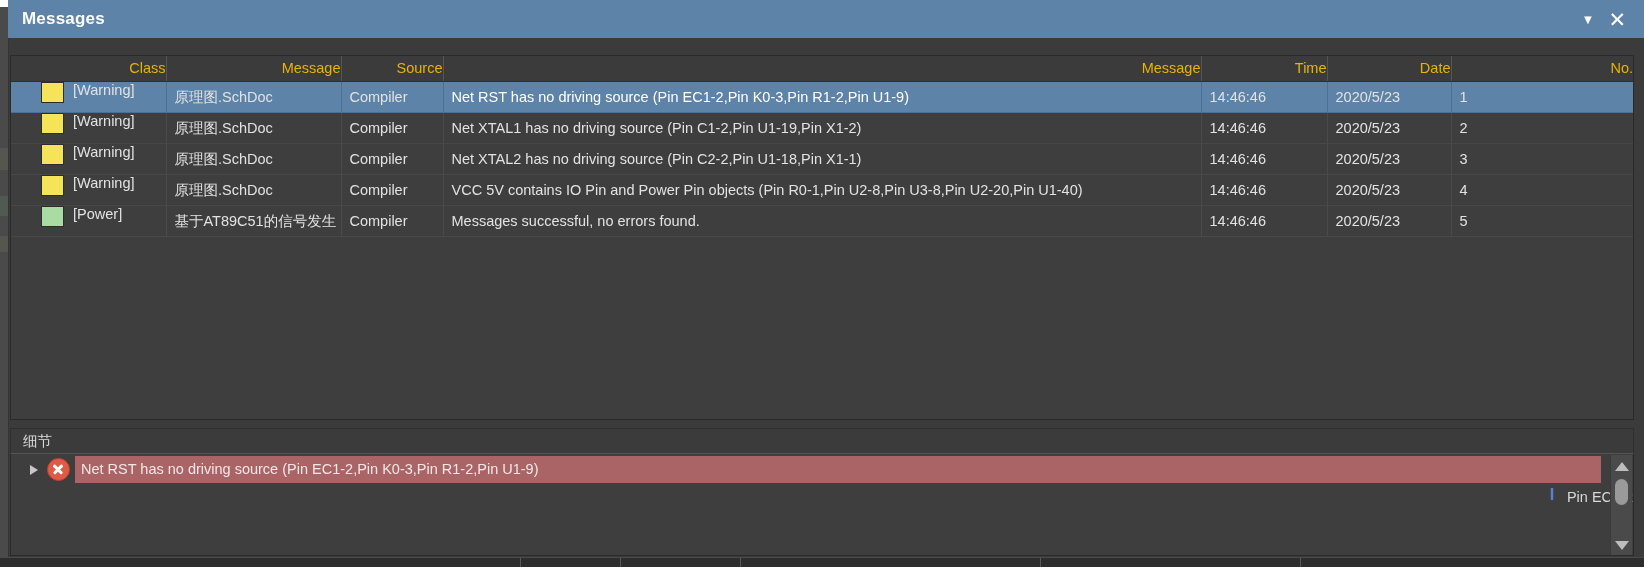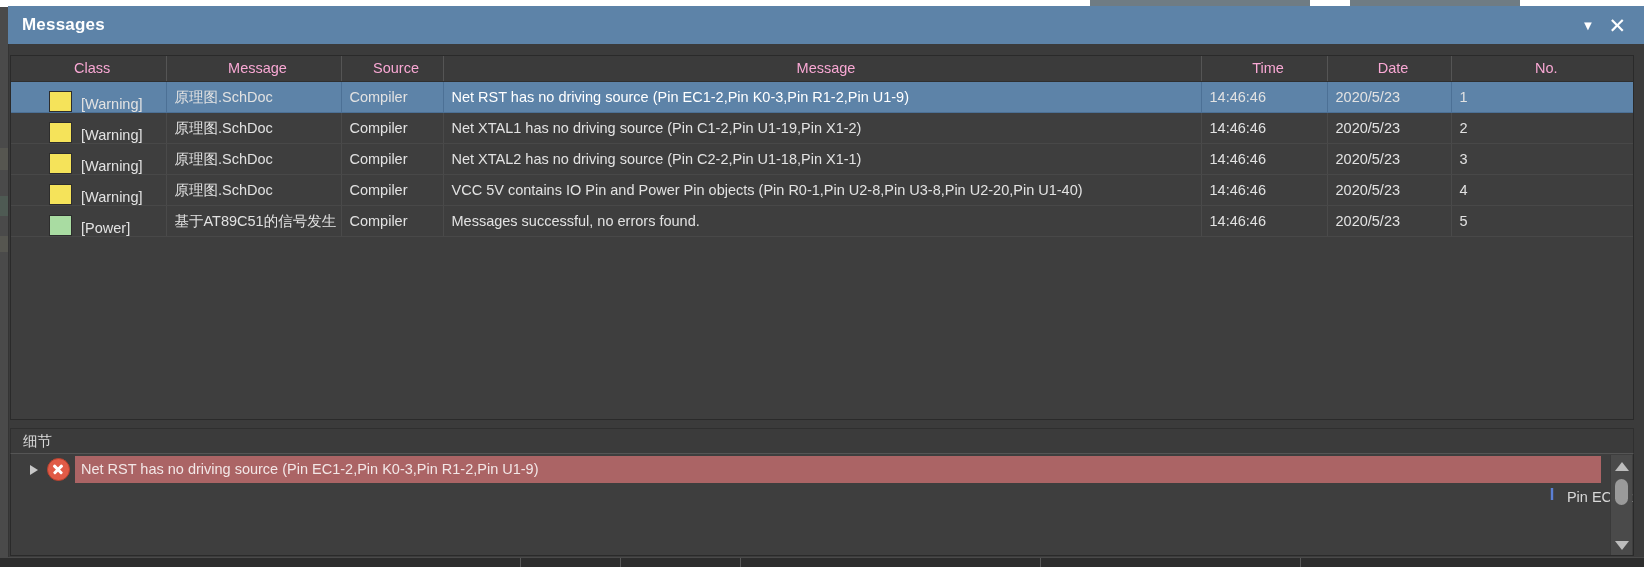--- a/index.html
+++ b/index.html
@@ -56,21 +56,21 @@
     height: 7px;
     background: #6f7c84;
   }
   .top-sliver .b1 { left: 1090px; width: 220px; }
   .top-sliver .b2 { left: 1350px; width: 170px; }
 
   
   .titlebar {
     position: absolute;
     left: 8px;
-    top: 6px;
+    top: 0;
     width: 1636px;
     height: 38px;
     background: #5d83a8;
     display: flex;
     align-items: center;
   }
   .titlebar .title {
     color: #ffffff;
     font-size: 17px;
     font-weight: bold;
@@ -110,24 +110,24 @@
   .grid col.c-class   { width: 155px; }
   .grid col.c-doc     { width: 175px; }
   .grid col.c-src     { width: 102px; }
   .grid col.c-msg     { width: 758px; }
   .grid col.c-time    { width: 126px; }
   .grid col.c-date    { width: 124px; }
   .grid col.c-no      { width: 182px; }
 
   .grid thead th {
     background: #3b3b3b;
-    color: #f9a8d4;
+    color: #eab308;
     font-size: 14.5px;
     font-weight: normal;
-    text-align: center;
+    text-align: right;
     padding: 4px 0 5px 8px;
     height: 23px;
     border-right: 1px solid #555555;
     border-bottom: 1px solid #2f2f2f;
     box-sizing: border-box;
     user-select: none;
     white-space: nowrap;
     overflow: hidden;
   }
   .grid thead th:last-child { border-right: none; }
@@ -149,23 +149,23 @@
     background: #5d83a8;
     border-right-color: #4e7falpha;
     border-right-color: #4c7095;
     border-bottom-color: #4c7095;
   }
   .grid tbody tr.selected td.cell-msg { color: #ffffff; }
 
   .cell-class { padding-left: 0 !important; }
   .class-inner {
     display: flex;
-    align-items: flex-end;
+    align-items: flex-start;
     height: 100%;
-    padding-left: 38px;
+    padding-left: 30px;
   }
   .sev-swatch {
     width: 23px;
     height: 21px;
     border: 1px solid #2d2d2d;
     box-sizing: border-box;
     flex: none;
   }
   .class-label { margin-left: 9px; }
 

